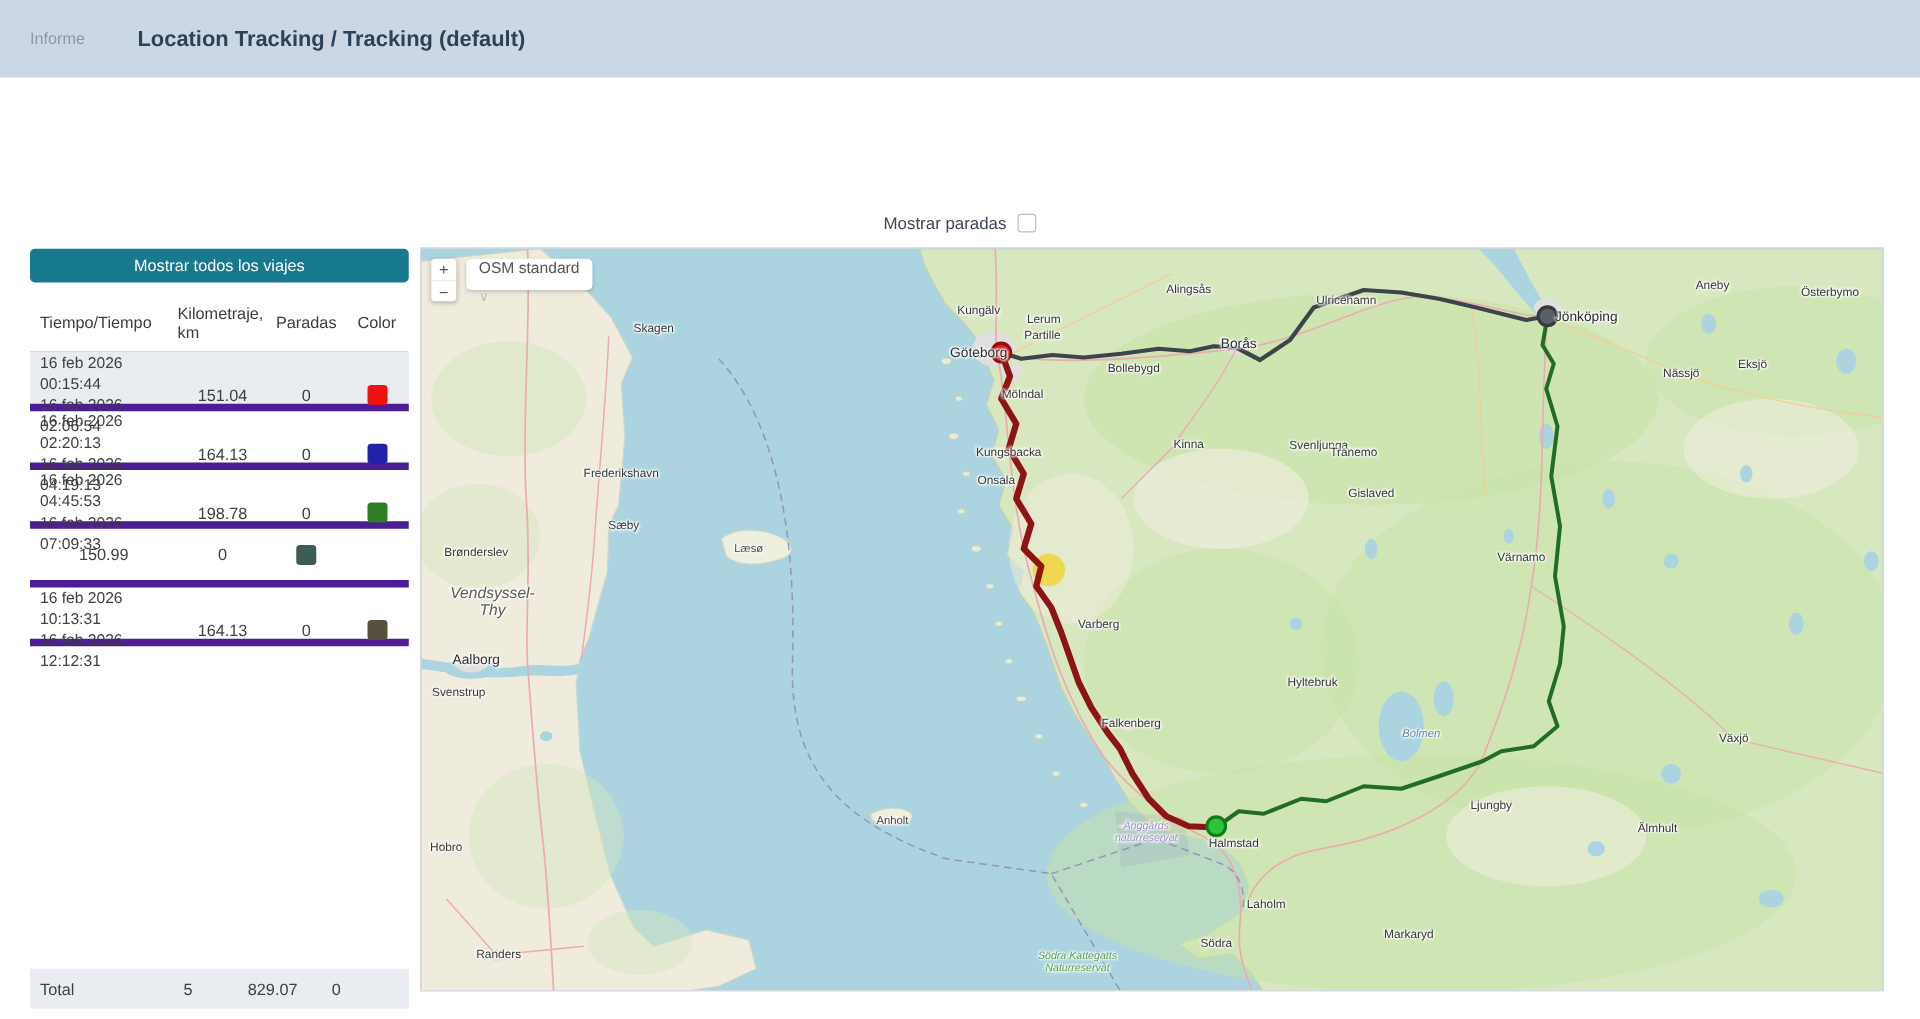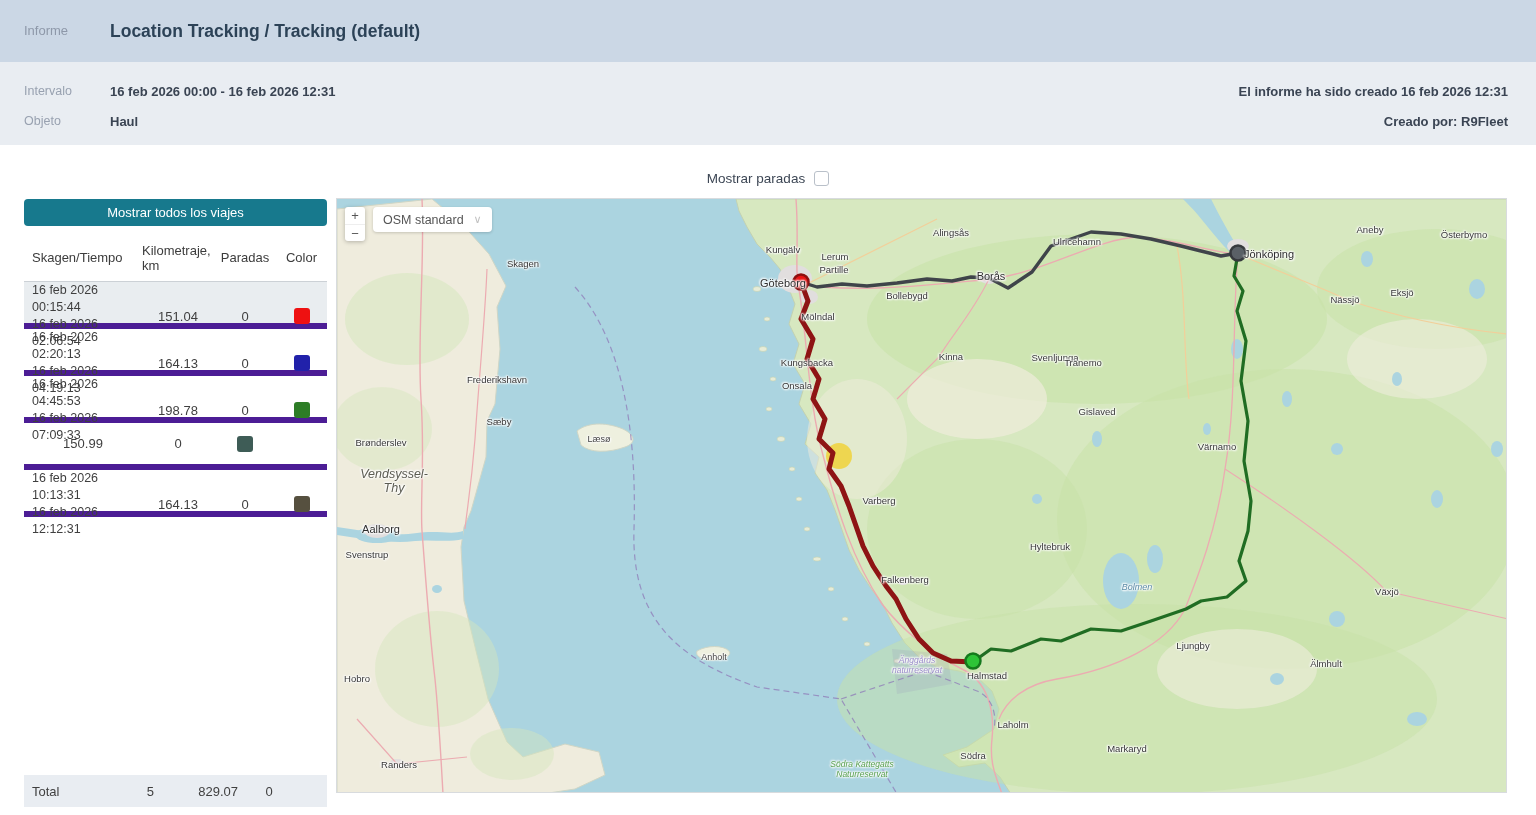--- a/index.html
+++ b/index.html
@@ -49,51 +49,43 @@
   .map-label.city-lg { font-size:11px; font-weight:400; color:#2e2e2e; }
   .map-label.region { font-style:italic; font-size:12.5px; color:#5c5c52; line-height:14px; }
   .map-label.island { font-size:9px; color:#444; }
   .map-label.water { font-style:italic; font-size:9px; color:#5d8ca8; }
   .map-label.reserve-green { font-style:italic; font-size:8.5px; color:#58a050; line-height:10px; }
   .map-label.reserve-purple { font-style:italic; font-size:8.5px; color:#9b8ec9; line-height:10px; }
 
   .zoom-ctl { position:absolute; left:8px; top:8px; width:20px; background:#fff; border-radius:3px; box-shadow:0 1px 4px rgba(0,0,0,.25); overflow:hidden; z-index:5; }
   .zoom-ctl .zbtn { width:20px; height:17px; display:flex; align-items:center; justify-content:center; font-size:13px; color:#555; cursor:pointer; user-select:none; }
   .zoom-ctl .zbtn + .zbtn { border-top:1px solid #eee; }
-  .layer-sel { position:absolute; left:36px; top:8px; height:25px; background:#fff; border-radius:4px; box-shadow:0 1px 3px rgba(0,0,0,.18); display:flex; align-items:center; gap:10px; padding:0 10px; font-size:12.5px; color:#555; cursor:pointer; z-index:5; }
+  .layer-sel { position:absolute; left:36px; top:8px; height:25px; background:#fff; border-radius:4px; box-shadow:0 1px 3px rgba(0,0,0,.18); display:flex; align-items:flex-start; gap:10px; padding:0 10px; font-size:12.5px; color:#555; cursor:pointer; z-index:5;flex-direction:column; }
   .layer-sel .chev { color:#c0c0c0; font-size:11px; }
 </style>
 </head>
 <body>
 
 <div id="app">
 
   <div class="top-bar">
     <span class="rep-label">Informe</span>
     <span class="rep-title">Location Tracking / Tracking (default)</span>
   </div>
 
-  <div class="meta-band">
-    <span class="meta-label r1">Intervalo</span>
-    <span class="meta-value r1">16 feb 2026 00:00 - 16 feb 2026 12:31</span>
-    <span class="meta-label r2">Objeto</span>
-    <span class="meta-value r2">Haul</span>
-    <span class="meta-right r1">El informe ha sido creado 16 feb 2026 12:31</span>
-    <span class="meta-right r2">Creado por: R9Fleet</span>
-  </div>
 
   <div class="stops-row">
     <label>Mostrar paradas</label>
     <input type="checkbox" id="show-stops-cb" style="">
   </div>
 
   <div class="left-panel">
     <button class="trips-btn">Mostrar todos los viajes</button>
     <div class="thead">
-      <div class="th c1">Skagen/Tiempo</div>
+      <div class="th c1">Tiempo/Tiempo</div>
       <div class="th c2">Kilometraje, km</div>
       <div class="th c3">Paradas</div>
       <div class="th c4">Color</div>
     </div>
     <div id="trips-tbody">
         <div class="trow selected">
           <div class="dates">16 feb 2026 00:15:44<br>16 feb 2026 02:06:54</div>
           <div class="dist">151.04</div>
           <div class="stops">0</div>
           <div class="sw-cell">
@@ -275,21 +267,21 @@
         <div class="map-label " style="left: 481px; top: 117px;">Mölndal</div>
         <div class="map-label " style="left: 470px; top: 163px;">Kungsbacka</div>
         <div class="map-label " style="left: 460px; top: 186px;">Onsala</div>
         <div class="map-label " style="left: 614px; top: 33px;">Alingsås</div>
         <div class="map-label " style="left: 570px; top: 96px;">Bollebygd</div>
         <div class="map-label city-lg" style="left: 654px; top: 77px;">Borås</div>
         <div class="map-label " style="left: 614px; top: 157px;">Kinna</div>
         <div class="map-label " style="left: 740px; top: 42px;">Ulricehamn</div>
         <div class="map-label " style="left: 718px; top: 158px;">Svenljunga</div>
         <div class="map-label " style="left: 746px; top: 163px;">Tranemo</div>
-        <div class="map-label " style="left: 760px; top: 212px;">Gislaved</div>
+        <div class="map-label " style="left: 760px; top: 196px;">Gislaved</div>
         <div class="map-label " style="left: 880px; top: 247px;">Värnamo</div>
         <div class="map-label city-lg" style="left: 932px; top: 55px;">Jönköping</div>
         <div class="map-label " style="left: 1033px; top: 30px;">Aneby</div>
         <div class="map-label " style="left: 1127px; top: 35px;">Österbymo</div>
         <div class="map-label " style="left: 1008px; top: 100px;">Nässjö</div>
         <div class="map-label " style="left: 1065px; top: 93px;">Eksjö</div>
         <div class="map-label " style="left: 713px; top: 347px;">Hyltebruk</div>
         <div class="map-label " style="left: 856px; top: 410px; margin-top: 36px;">Ljungby</div>
         <div class="map-label " style="left: 1050px; top: 392px;">Växjö</div>
         <div class="map-label " style="left: 989px; top: 464px;">Älmhult</div>

